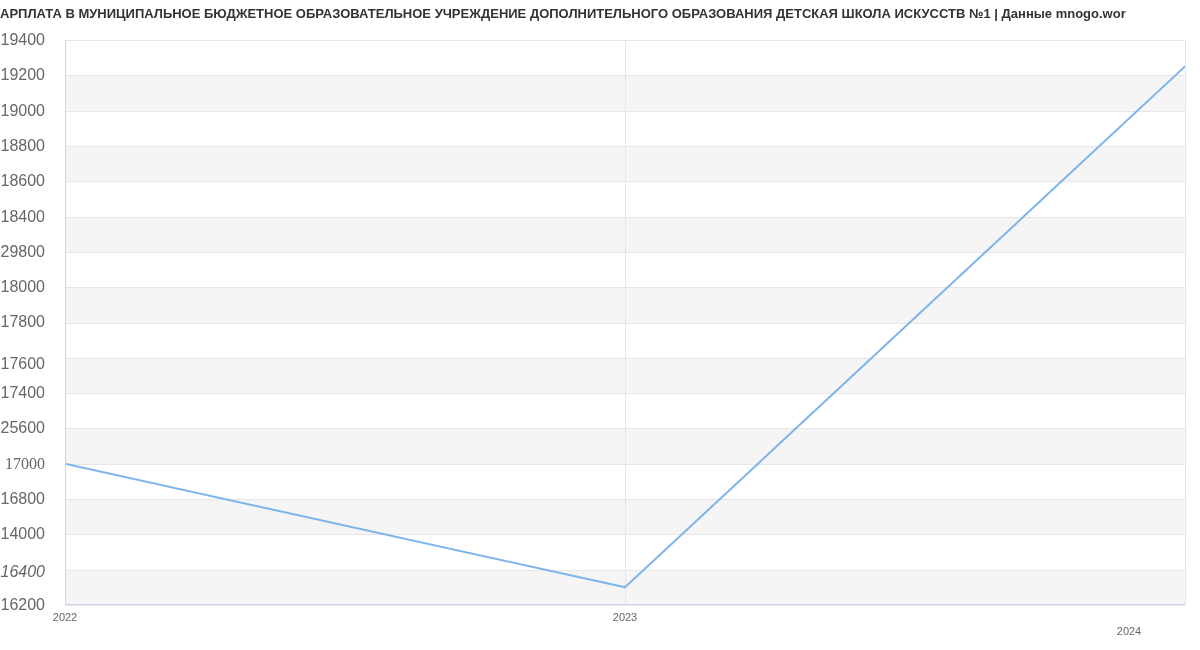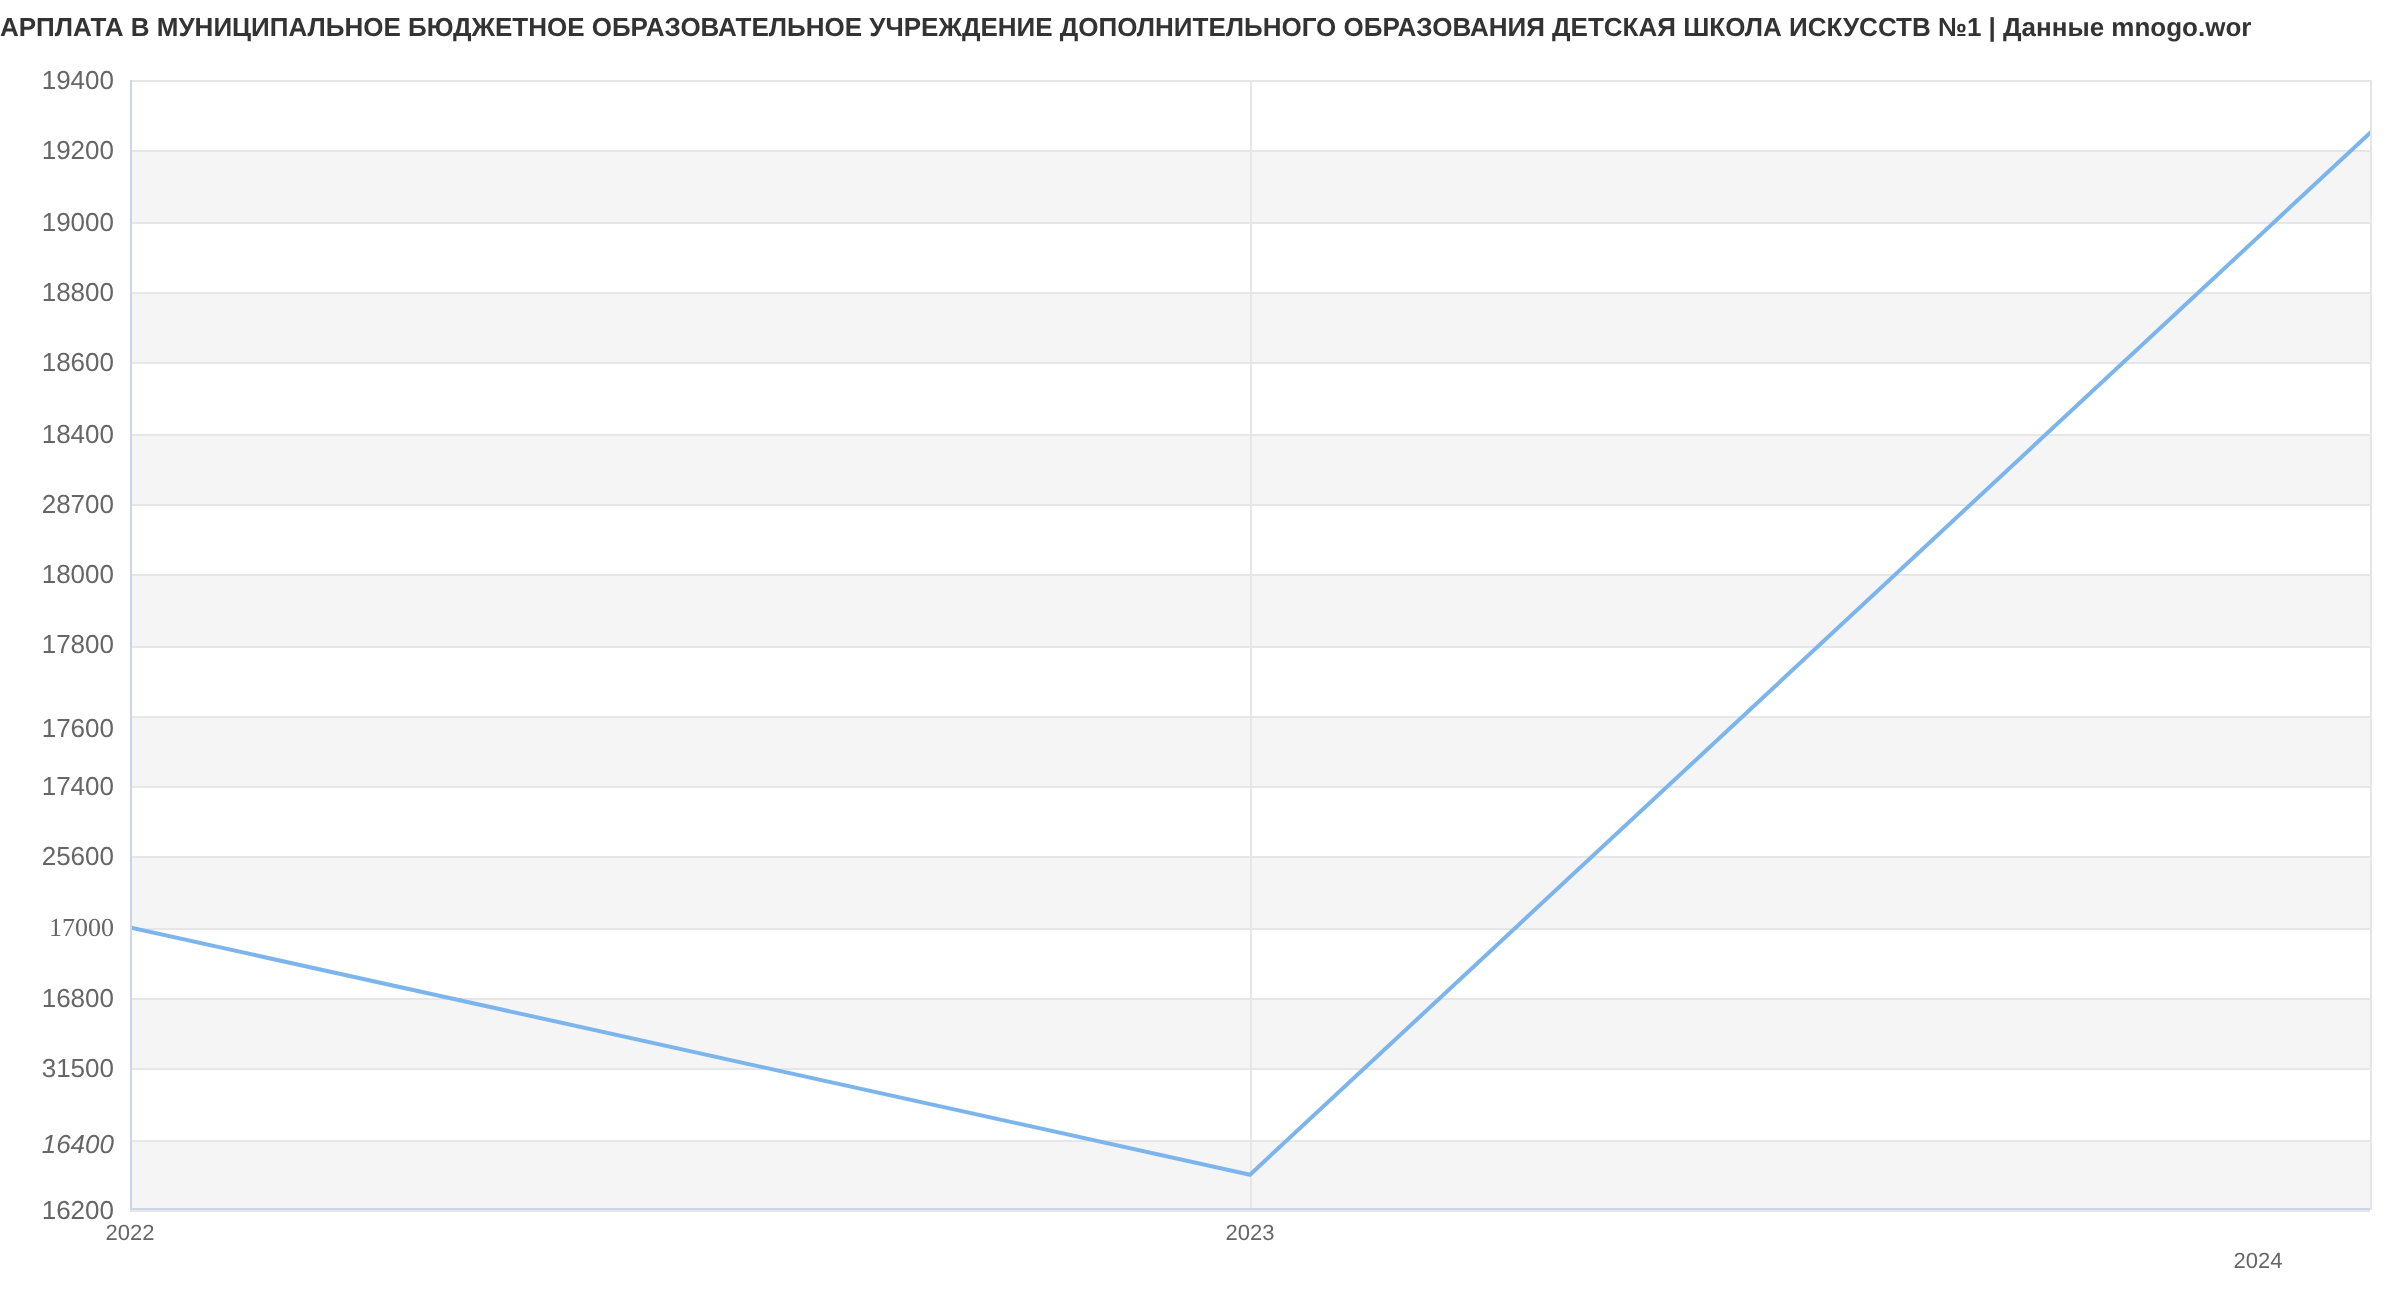--- a/index.html
+++ b/index.html
@@ -56,22 +56,22 @@
     width: 1px;
     background: #e6e6e6;
   }
   .axis-line {
     position: absolute;
     background: #ccd6eb;
   }
   .y-tick-label {
     position: absolute;
     right: 100%;
-    margin-right: 8px;
-    font-size: 13px;
+    margin-right: 20px;
+    font-size: 16px;
     color: #666;
     transform: translateY(-50%);
     white-space: nowrap;
   }
   .x-tick-label {
     position: absolute;
     top: 100%;
     margin-top: 6px;
     font-size: 11px;
     color: #666;
@@ -100,41 +100,41 @@
 
 <div class="plot-area">
   <div class="plot-inner" id="plot-inner">
       <div class="band" style="top: 529.688px; height: 35.3125px;"></div>
       <div class="gridline-h" style="top: 565px;"></div>
       <div class="y-tick-label" style="top: 565px;">16200</div>
       <div class="gridline-h" style="top: 529.688px;"></div>
       <div class="y-tick-label" style="top: 532px; font-style: italic;">16400</div>
       <div class="band" style="top: 459.062px; height: 35.3125px;"></div>
       <div class="gridline-h" style="top: 494.375px;"></div>
-      <div class="y-tick-label" style="top: 494.375px;">31500</div>
+      <div class="y-tick-label" style="top: 494.375px;">14000</div>
       <div class="gridline-h" style="top: 459.062px;"></div>
       <div class="y-tick-label" style="top: 459.062px;">16800</div>
       <div class="band" style="top: 388.438px; height: 35.3125px;"></div>
       <div class="gridline-h" style="top: 423.75px;"></div>
       <div class="y-tick-label" style="top: 423.75px; font-family: Liberation Serif, serif;">17000</div>
       <div class="gridline-h" style="top: 388.438px;"></div>
       <div class="y-tick-label" style="top: 388.438px;">25600</div>
       <div class="band" style="top: 317.812px; height: 35.3125px;"></div>
       <div class="gridline-h" style="top: 353.125px;"></div>
       <div class="y-tick-label" style="top: 353.125px;">17400</div>
       <div class="gridline-h" style="top: 317.812px;"></div>
       <div class="y-tick-label" style="top: 324px;">17600</div>
       <div class="band" style="top: 247.188px; height: 35.3125px;"></div>
       <div class="gridline-h" style="top: 282.5px;"></div>
       <div class="y-tick-label" style="top: 282px;">17800</div>
       <div class="gridline-h" style="top: 247.188px;"></div>
       <div class="y-tick-label" style="top: 247.188px;">18000</div>
       <div class="band" style="top: 176.562px; height: 35.3125px;"></div>
       <div class="gridline-h" style="top: 211.875px;"></div>
-      <div class="y-tick-label" style="top: 211.875px;">28700</div>
+      <div class="y-tick-label" style="top: 211.875px;">29800</div>
       <div class="gridline-h" style="top: 176.562px;"></div>
       <div class="y-tick-label" style="top: 176.562px;">18400</div>
       <div class="band" style="top: 105.938px; height: 35.3125px;"></div>
       <div class="gridline-h" style="top: 141.25px;"></div>
       <div class="y-tick-label" style="top: 141.25px;">18600</div>
       <div class="gridline-h" style="top: 105.938px;"></div>
       <div class="y-tick-label" style="top: 105.938px;">18800</div>
       <div class="band" style="top: 35.3125px; height: 35.3125px;"></div>
       <div class="gridline-h" style="top: 70.625px;"></div>
       <div class="y-tick-label" style="top: 70.625px;">19000</div>

